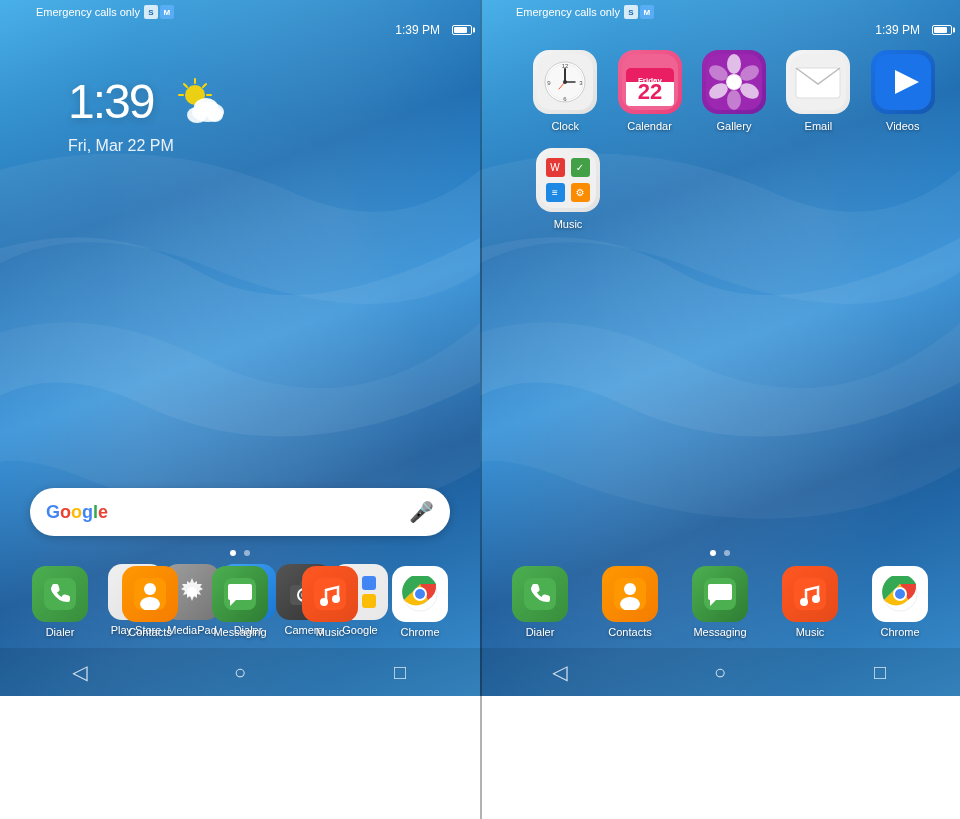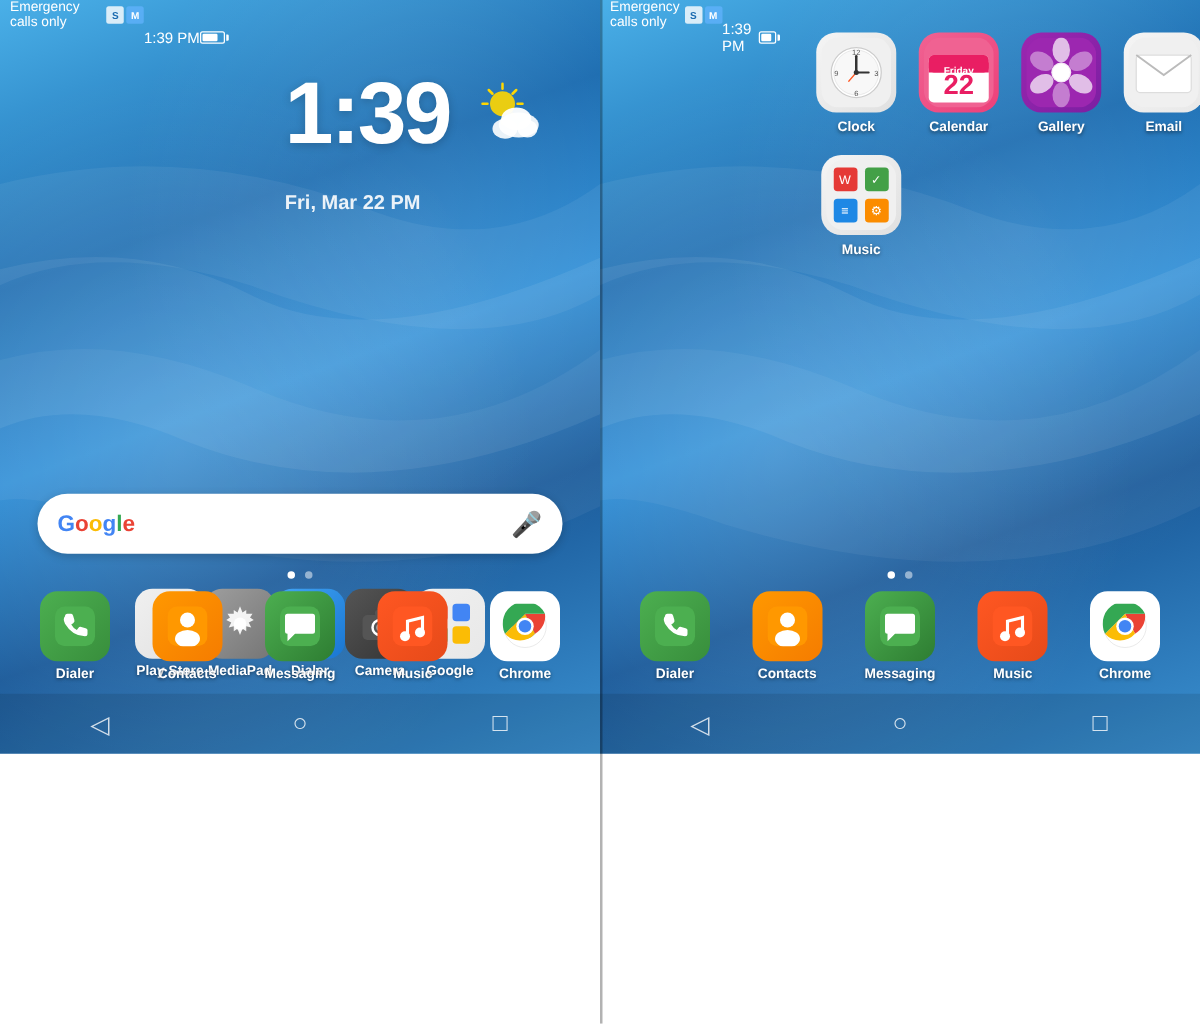--- a/index.html
+++ b/index.html
@@ -16,26 +16,27 @@
       width: 960px;
       height: 819px;
       display: flex;
       flex-direction: row;
       position: relative;
     }
 
     
     .phone-half {
       width: 480px;
-      height: 603px;
+      height: 696px;
       background: linear-gradient(160deg, #4ab0e8 0%, #1a6bb0 30%, #2a8cd6 50%, #1a5a9a 70%, #3a90d0 100%);
       position: relative;
       display: flex;
-      flex-direction: row;
+      flex-direction: column;
       overflow: hidden;
+      padding-left: 28px;
     }
 
     .phone-half::before {
       content: '';
       position: absolute;
       top: 0; left: 0; right: 0; bottom: 0;
       background: radial-gradient(ellipse at 30% 60%, rgba(255,255,255,0.15) 0%, transparent 60%),
                   radial-gradient(ellipse at 70% 30%, rgba(255,255,255,0.1) 0%, transparent 50%);
       pointer-events: none;
     }
@@ -68,21 +69,21 @@
     .status-bar-left {
       display: flex;
       align-items: center;
       gap: 4px;
       flex: 1;
     }
 
     .status-bar-right {
       display: flex;
       align-items: center;
-      gap: 0;
+      gap: 12px;
       margin-top: 35px;
     }
 
     .battery-icon {
       display: inline-block;
       width: 20px;
       height: 10px;
       border: 1.5px solid white;
       border-radius: 2px;
       position: relative;
@@ -123,32 +124,32 @@
     }
 
     .time-display {
       display: flex;
       align-items: center;
       gap: 20px;
       margin-top: 20px;
     }
 
     .time-text {
-      font-size: 70px;
-      font-weight: 700;
+      font-size: 48px;
+      font-weight: 400;
       color: white;
       letter-spacing: -2px;
       text-shadow: 0 2px 8px rgba(0,0,0,0.2);
     }
 
     .date-text {
       color: white;
       font-size: 16px;
-      font-weight: 700;
-      margin-top: 24px;
+      font-weight: 400;
+      margin-top: 8px;
       opacity: 0.9;
     }
 
     
     .search-bar-container {
       position: absolute;
       bottom: 160px;
       left: 30px;
       right: 30px;
       z-index: 5;
@@ -213,21 +214,20 @@
       font-size: 28px;
       position: relative;
       overflow: hidden;
     }
 
     .app-icon-label {
       color: white;
       font-size: 11px;
       text-shadow: 0 1px 3px rgba(0,0,0,0.5);
       text-align: center;
-      font-weight: bold;
     }
 
     
     .page-dots {
       position: absolute;
       bottom: 140px;
       left: 0;
       right: 0;
       display: flex;
       justify-content: center;

